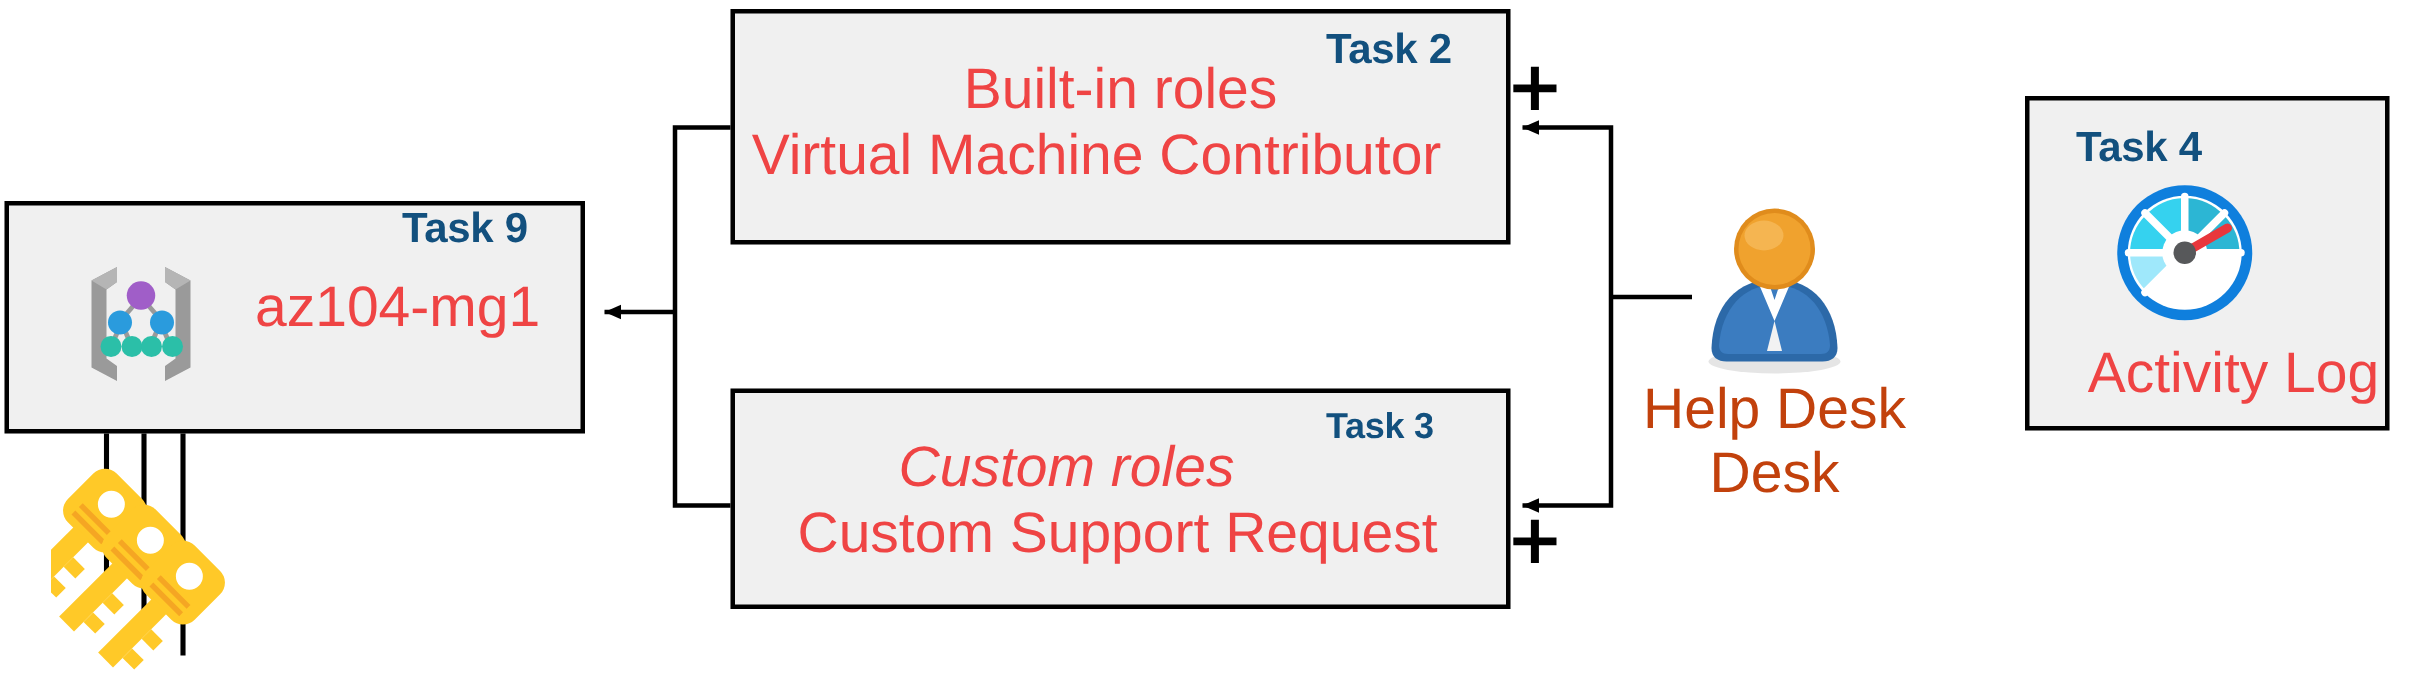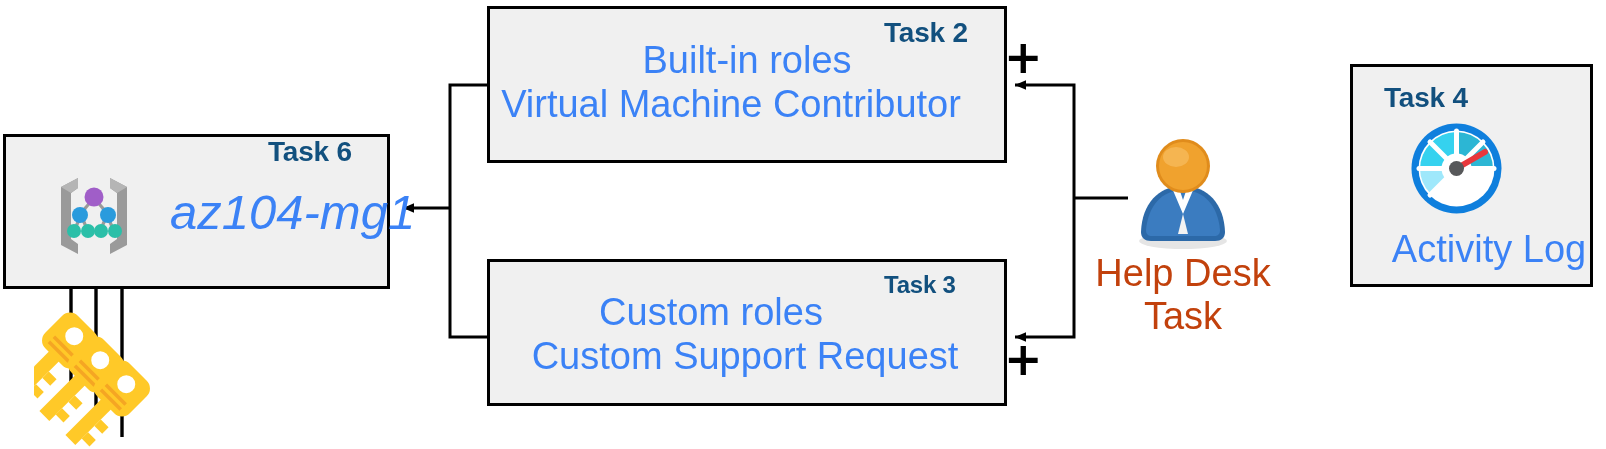--- a/index.html
+++ b/index.html
@@ -24,21 +24,21 @@
   .task-label {
     position: absolute;
     font-weight: bold;
     color: #12507e;
     letter-spacing: -0.2px;
     white-space: nowrap;
     text-align: center;
   }
   .body-text {
     position: absolute;
-    color: #3b82f6;
+    color: #ef4444;
     white-space: nowrap;
     text-align: center;
   }
   .plus {
     position: absolute;
     font-weight: bold;
     color: #000000;
     font-family: "DejaVu Sans", sans-serif;
     line-height: 1;
   }
@@ -87,23 +87,23 @@
 
     <g stroke="#000000" stroke-width="3.4" fill="none">
       <path d="M71,390 L71,243" marker-end="url(#arrowUp)"></path>
       <path d="M96,420 L96,243" marker-end="url(#arrowUp)"></path>
       <path d="M122,437 L122,252" marker-end="url(#arrowUp)"></path>
     </g>
   </svg>
 
   <div class="box" style="left:3px; top:134px; width:387px; height:155px;"></div>
 
-  <div class="task-label" style="left:268px; top:136px; font-size:28px;">Task 6</div>
-
-  <div class="body-text" style="left:170px; top:184px; font-size:49px;font-style:italic;">az104-mg1</div>
+  <div class="task-label" style="left:268px; top:136px; font-size:28px;">Task 9</div>
+
+  <div class="body-text" style="left:170px; top:184px; font-size:38px;">az104-mg1</div>
 
   <div class="icon-wrap" style="left:48px; top:173px; width:92px; height:84px;">
     <svg width="92" height="84" viewBox="0 0 92 84">
 
       <path d="M30,5 L13,14 L13,72 L30,81 L30,71 L23,66 L23,20 L30,15 Z" fill="#9a9a9a"></path>
       <path d="M30,5 L13,14 L23,20 L30,15 Z" fill="#b5b5b5"></path>
 
       <path d="M62,5 L79,14 L79,72 L62,81 L62,71 L69,66 L69,20 L62,15 Z" fill="#9a9a9a"></path>
       <path d="M62,5 L79,14 L69,20 L62,15 Z" fill="#b5b5b5"></path>
 
@@ -165,21 +165,21 @@
   <div class="body-text" style="left:487px; top:39px; width:520px; font-size:38px;">Built-in roles</div>
 
   <div class="body-text" style="left:487px; top:83px; width:488px; font-size:38px;">Virtual Machine Contributor</div>
 
   <div class="plus" style="left:1004px; top:34px; font-size:46px;">+</div>
 
   <div class="box" style="left:487px; top:259px; width:520px; height:147px;"></div>
 
   <div class="task-label" style="left:884px; top:271px; font-size:24px;">Task 3</div>
 
-  <div class="body-text" style="left:487px; top:291px; width:448px; font-size:38px;">Custom roles</div>
+  <div class="body-text" style="left:487px; top:291px; width:448px; font-size:38px;font-style:italic;">Custom roles</div>
 
   <div class="body-text" style="left:487px; top:335px; width:516px; font-size:38px;">Custom Support Request</div>
 
   <div class="plus" style="left:1004px; top:336px; font-size:46px;">+</div>
 
   <div class="icon-wrap" style="left:1128px; top:138px; width:110px; height:115px;">
     <svg width="110" height="115" viewBox="0 0 110 115">
       <ellipse cx="55" cy="103" rx="44" ry="8" fill="#000000" opacity="0.10"></ellipse>
 
       <path d="M55,48 C80,48 96,66 97,94 C97,100 93,103 87,103 L23,103 C17,103 13,100 13,94 C14,66 30,48 55,48 Z" fill="#2c69a8"></path>
@@ -189,21 +189,21 @@
       <path d="M55,76 L50,96 L60,96 Z" fill="#f2f2f2"></path>
 
       <circle cx="55" cy="28" r="27" fill="#e08c1c"></circle>
       <circle cx="55" cy="28" r="24" fill="#f0a22e"></circle>
       <ellipse cx="48" cy="19" rx="13" ry="10" fill="#f7bb5e" opacity="0.75"></ellipse>
     </svg>
   </div>
 
   <div class="caption" style="left:1088px; top:252px; width:190px; font-size:38px;">
     <div>Help Desk</div>
-    <div>Task</div>
+    <div>Desk</div>
   </div>
 
   <div class="box" style="left:1350px; top:64px; width:243px; height:223px;"></div>
 
   <div class="task-label" style="left:1384px; top:82px; width:175px; text-align:left; font-size:28px;">Task 4</div>
 
   <div class="icon-wrap" style="left:1409px; top:121px; width:95px; height:95px;">
     <svg width="95" height="95" viewBox="0 0 95 95">
       <circle cx="47.5" cy="47.5" r="45" fill="#0f7fdd"></circle>
       <circle cx="47.5" cy="47.5" r="38" fill="#ffffff"></circle>

